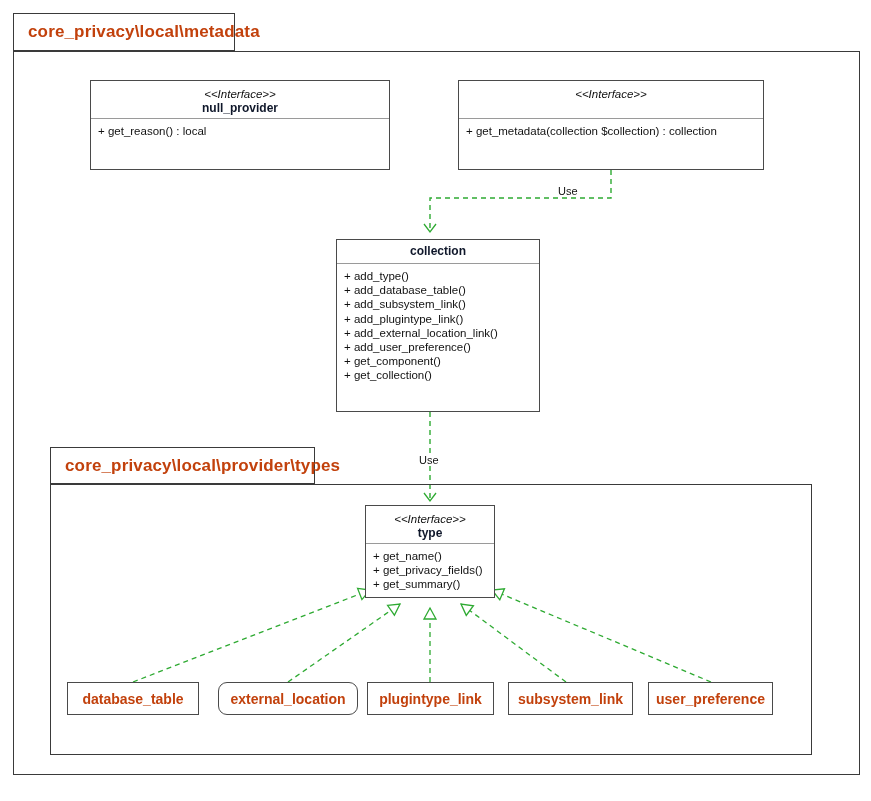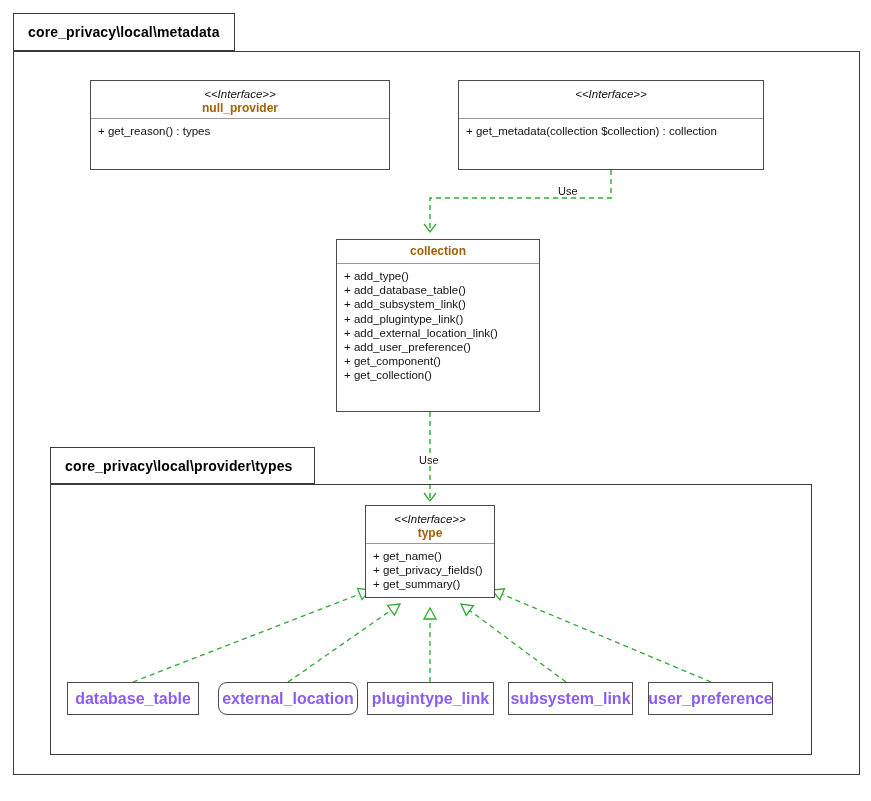--- a/index.html
+++ b/index.html
@@ -49,23 +49,23 @@
     top: 0;
     border: 1.3px solid #3a3a3a;
     background: #ffffff;
     box-sizing: border-box;
     display: flex;
     align-items: center;
     padding: 0 14px;
     z-index: 3;
   }
   .package-tab span {
-    font-size: 14px;
+    font-size: 17px;
     font-weight: bold;
-    color: #000000;
+    color: #c2410c;
     letter-spacing: 0.15px;
     white-space: nowrap;
   }
 
   
   .uml-class {
     position: absolute;
     box-sizing: border-box;
     border: 1.4px solid #4a4a4a;
     background: #ffffff;
@@ -81,21 +81,21 @@
     display: block;
     font-size: 11.5px;
     font-style: italic;
     color: #111111;
     line-height: 14px;
   }
   .classname {
     display: block;
     font-size: 12px;
     font-weight: bold;
-    color: #a16207;
+    color: #0f172a;
     line-height: 15px;
   }
   .uml-members {
     box-sizing: border-box;
     padding: 5px 6px 6px 7px;
   }
   .member {
     font-size: 11.5px;
     color: #111111;
     line-height: 14.2px;
@@ -107,23 +107,23 @@
     position: absolute;
     box-sizing: border-box;
     border: 1.4px solid #4a4a4a;
     background: #ffffff;
     display: flex;
     align-items: center;
     justify-content: center;
     z-index: 4;
   }
   .leaf-class span {
-    font-size: 16px;
+    font-size: 14px;
     font-weight: bold;
-    color: #8b5cf6;
+    color: #c2410c;
     white-space: nowrap;
   }
 
   
   .edge-label {
     position: absolute;
     font-size: 11px;
     color: #111111;
     background: #ffffff;
     padding: 0 2px;
@@ -184,21 +184,21 @@
       <span>core_privacy\local\provider\types</span>
     </div>
   </div>
 
   <div class="uml-class" style="left:90px; top:80px; width:300px; height:90px;">
     <div class="uml-head" style="height:38px;">
       <span class="stereotype">&lt;&lt;Interface&gt;&gt;</span>
       <span class="classname">null_provider</span>
     </div>
     <div class="uml-members">
-      <div class="member">+ get_reason() : types</div>
+      <div class="member">+ get_reason() : local</div>
     </div>
   </div>
 
   <div class="uml-class" style="left:458px; top:80px; width:306px; height:90px;">
     <div class="uml-head" style="height:38px;">
       <span class="stereotype">&lt;&lt;Interface&gt;&gt;</span>
     </div>
     <div class="uml-members">
       <div class="member">+ get_metadata(collection $collection) : collection</div>
     </div>

